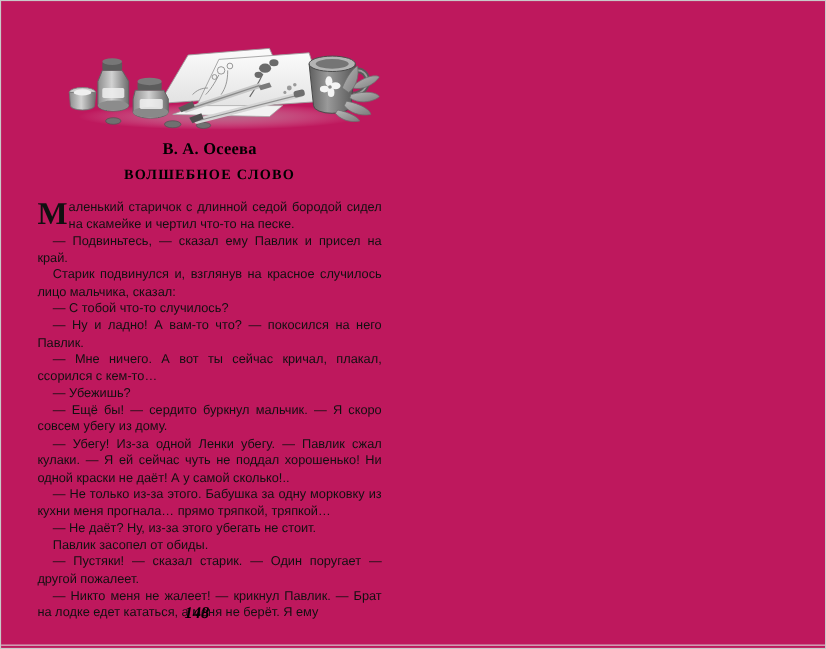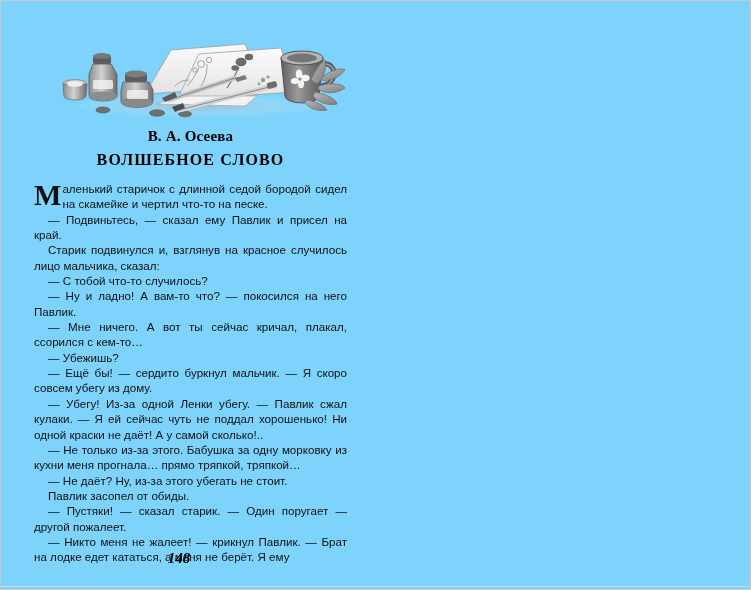--- a/index.html
+++ b/index.html
@@ -4,21 +4,21 @@
 <style>
   html, body {
     margin: 0;
     padding: 0;
     background: #ffffff;
   }
   #page {
     position: relative;
     width: 751px;
     height: 590px;
-    background: #7dd3fc;
+    background: #be185d;
     box-sizing: border-box;
     border: 1px solid #c9c9c9;
     overflow: hidden;
     font-family: "Liberation Sans", sans-serif;
     color: #000000;
   }
 
   
   .spread {
     position: absolute;
@@ -57,21 +57,21 @@
     letter-spacing: 0.2px;
   }
   .story-title {
     position: absolute;
     left: 33px;
     top: 150px;
     width: 313px;
     text-align: center;
     font-family: "Liberation Serif", serif;
     font-weight: bold;
-    font-size: 16px;
+    font-size: 13px;
     letter-spacing: 1.1px;
   }
 
   
   .col {
     position: absolute;
     font-size: 11.6px;
     line-height: 15.35px;
     text-align: justify;
     text-justify: inter-word;

